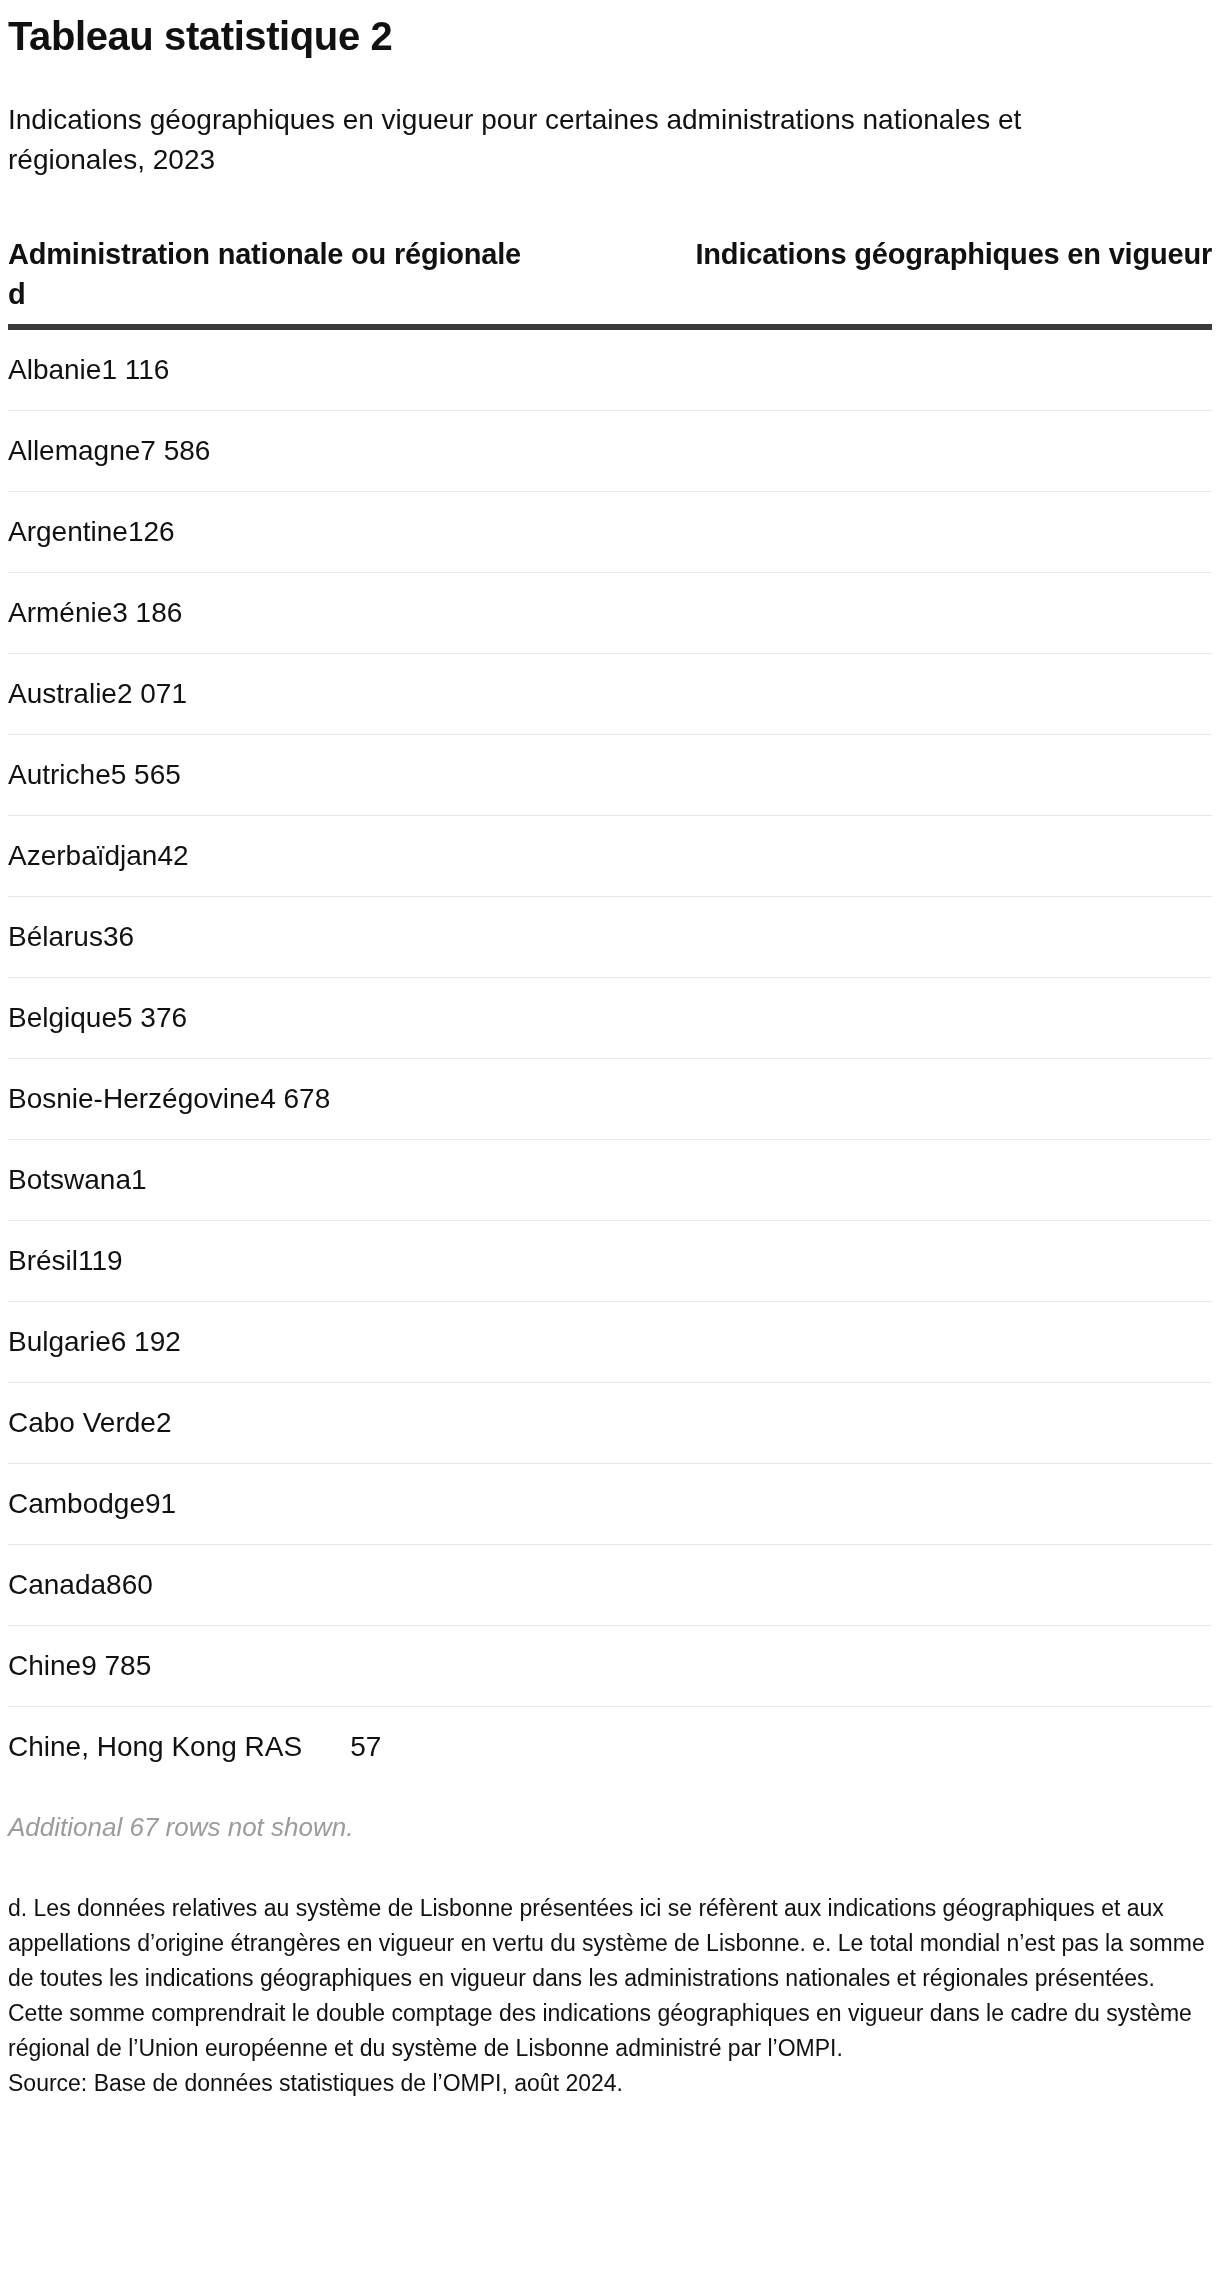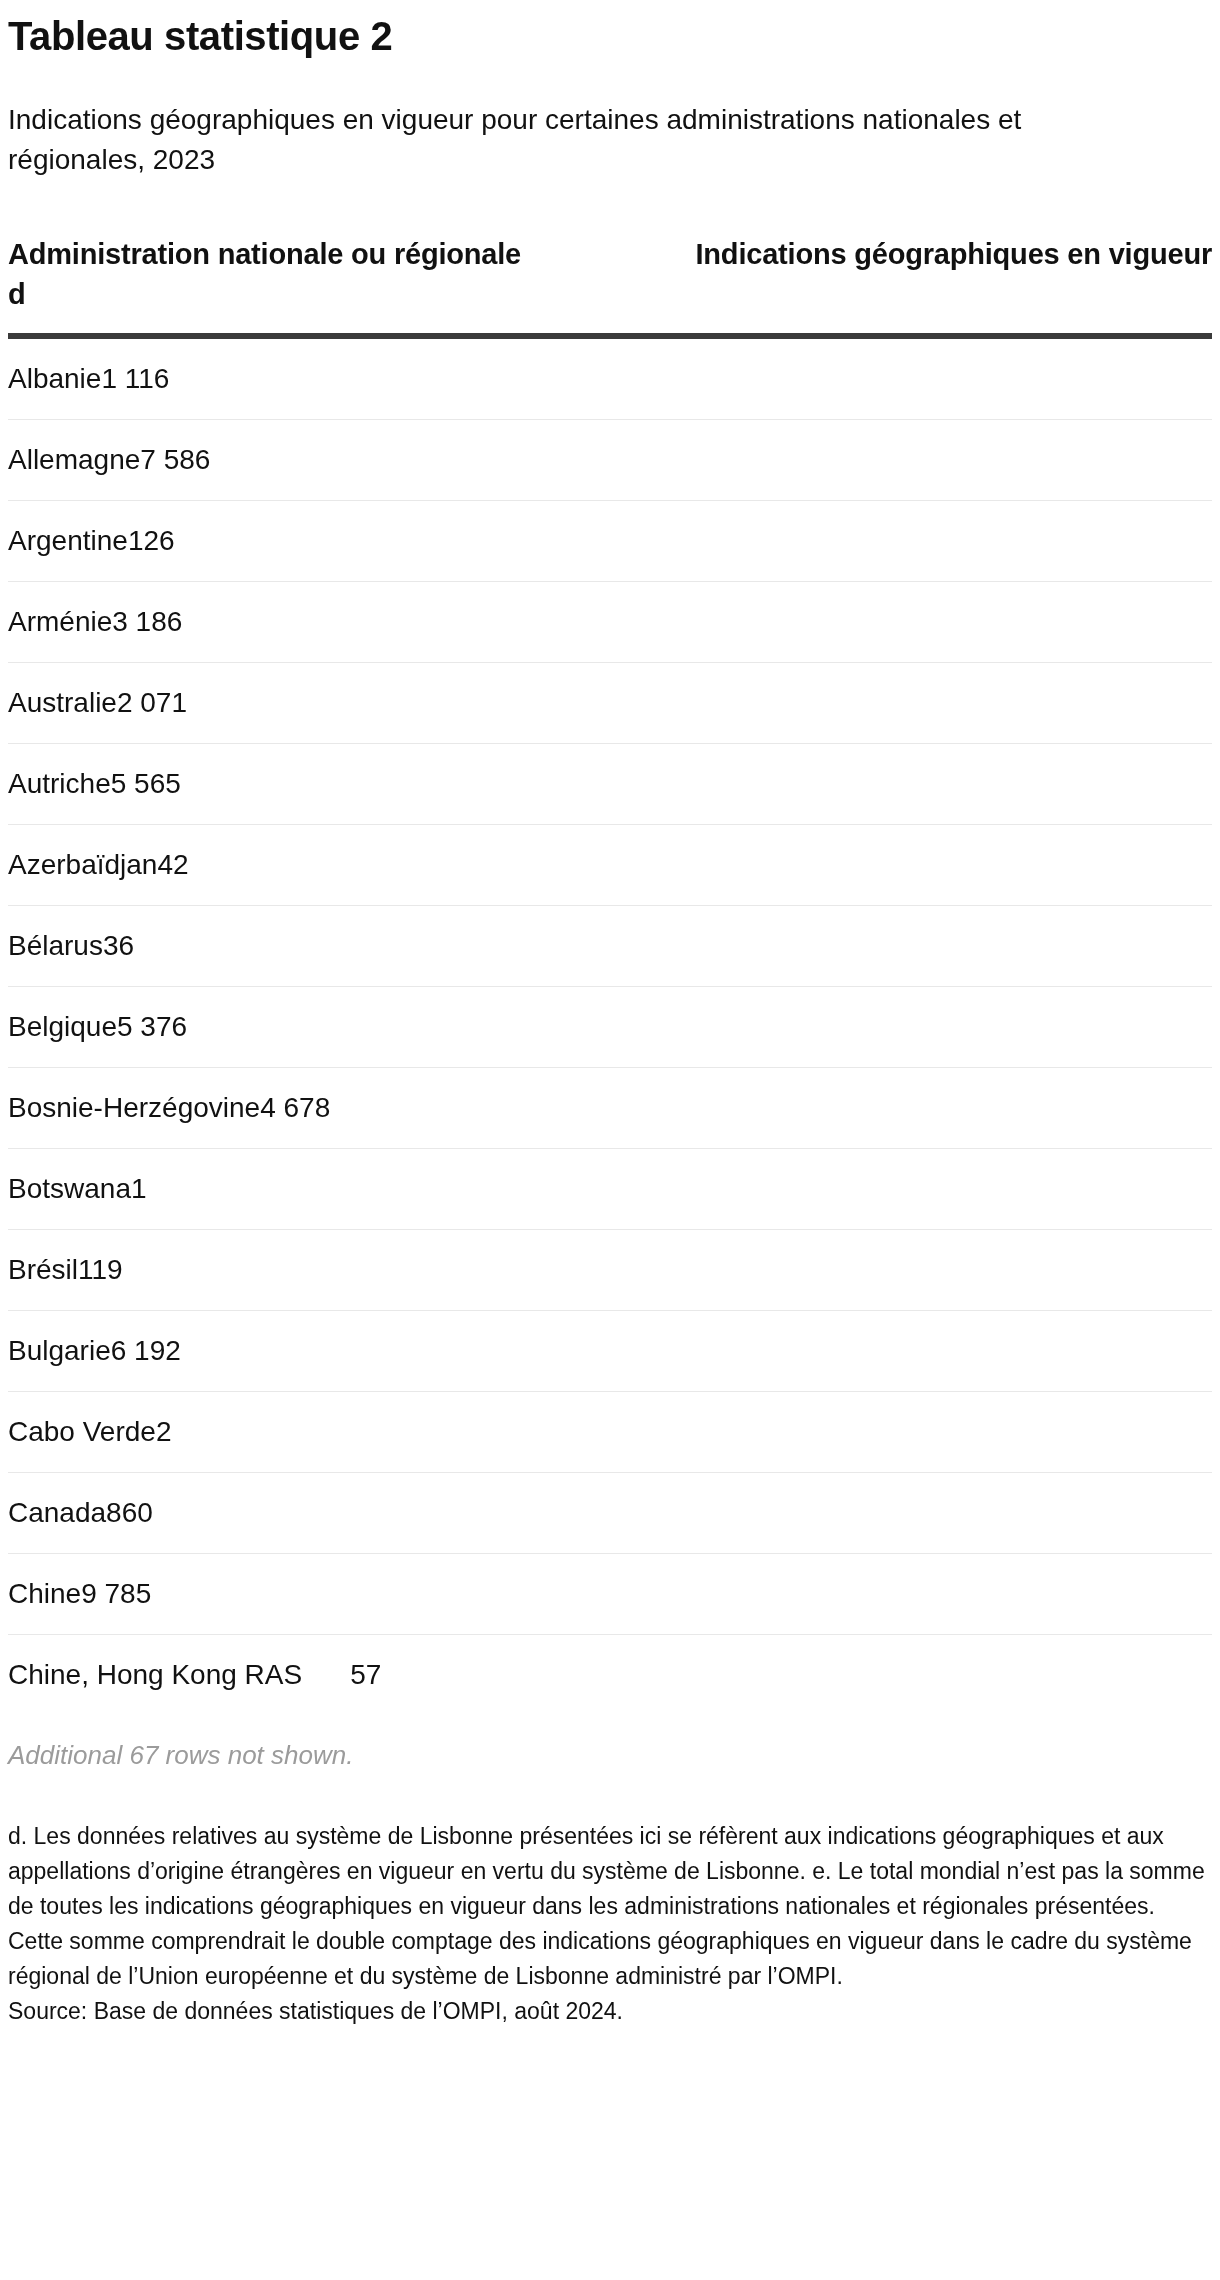--- a/index.html
+++ b/index.html
@@ -31,21 +31,21 @@
     line-height:40px;
     margin:0;
     max-width:1040px;
   }
 
   .thead{
     display:flex;
     justify-content:space-between;
     align-items:flex-start;
     margin-top:54px;
-    padding-bottom:19px;
+    padding-bottom:10px;
     border-bottom:6px solid var(--rule);
   }
   .th{
     font-size:29px;
     font-weight:700;
     line-height:40px;
     letter-spacing:-0.2px;
   }
   .th-left{max-width:520px;text-align:left;}
   .th-right{max-width:540px;text-align:right;}
@@ -164,20 +164,24 @@
   <div class="trow">
     <div class="cell-name">Bulgarie</div>
     <div class="cell-value">6 192</div>
   </div>
 
   <div class="trow">
     <div class="cell-name">Cabo Verde</div>
     <div class="cell-value">2</div>
   </div>
 
+  <div class="trow">
+    <div class="cell-name">Cambodge</div>
+    <div class="cell-value">91</div>
+  </div>
 
   <div class="trow">
     <div class="cell-name">Canada</div>
     <div class="cell-value">860</div>
   </div>
 
   <div class="trow">
     <div class="cell-name">Chine</div>
     <div class="cell-value">9 785</div>
   </div>

